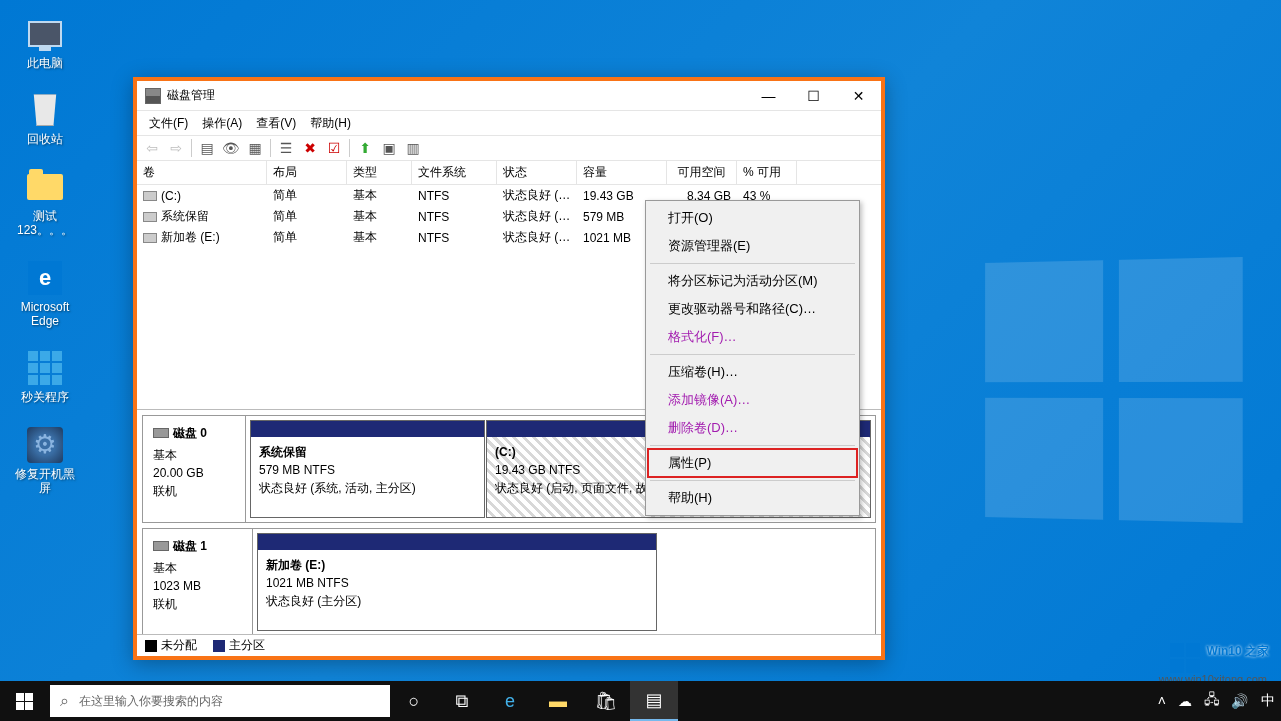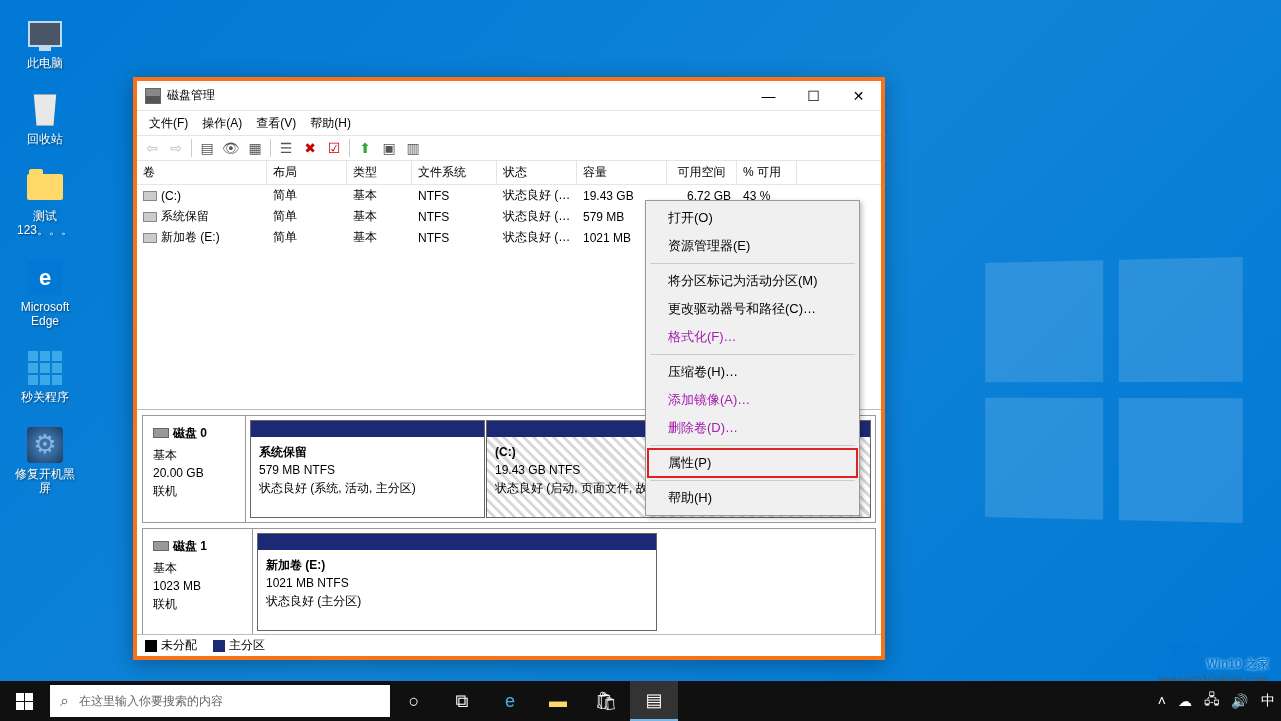--- a/index.html
+++ b/index.html
@@ -62,21 +62,21 @@
 .taskbar{position:absolute;bottom:0;left:0;right:0;height:40px;background:#101010;display:flex;align-items:center}
 .start-btn{width:48px;height:40px;display:flex;align-items:center;justify-content:center;cursor:pointer}
 .start-logo{width:17px;height:17px;display:grid;grid-template-columns:1fr 1fr;grid-template-rows:1fr 1fr;gap:1px}
 .start-logo div{background:#fff}
 .search-box{width:340px;height:32px;background:#fff;margin-left:2px;display:flex;align-items:center;padding:0 10px;gap:10px;color:#666}
 .search-box .si{font-size:16px}
 .tb-item{width:48px;height:40px;display:flex;align-items:center;justify-content:center;color:#fff;font-size:18px;cursor:pointer}
 .tb-item.active{background:#333;border-bottom:2px solid #76b9ed}
 .tray{margin-left:auto;display:flex;align-items:center;height:40px;color:#fff}
 .tray span{padding:0 6px;font-size:14px;cursor:pointer}
-.watermark{position:absolute;right:12px;bottom:48px;color:#0078d4;font-size:22px;font-weight:bold;display:flex;align-items:flex-end;gap:6px;text-shadow:0 0 3px #fff}
+.watermark{position:absolute;right:12px;bottom:48px;color:#0078d4;font-size:22px;font-weight:bold;display:flex;align-items:flex-start;gap:6px;text-shadow:0 0 3px #fff}
 .watermark .wl{width:30px;height:30px;display:grid;grid-template-columns:1fr 1fr;grid-template-rows:1fr 1fr;gap:2px}
 .watermark .wl div{background:#0078d4}
 .watermark-sub{position:absolute;right:14px;bottom:36px;color:#555;font-size:11px}
 </style>
 </head>
 <body>
 
 <div class="windows-logo-bg">
     <div></div>
     <div></div>
@@ -180,21 +180,21 @@
         <div class="trow">
           <div class="td c0">
             <span class="vol-ic"></span>
             <span>(C:)</span>
           </div>
           <div class="td c1">简单</div>
           <div class="td c2">基本</div>
           <div class="td c3">NTFS</div>
           <div class="td c4">状态良好 (…</div>
           <div class="td c5">19.43 GB</div>
-          <div class="td c6">6.72 GB</div>
+          <div class="td c6">8.34 GB</div>
           <div class="td c7">43 %</div>
         </div>
         <div class="trow">
           <div class="td c0">
             <span class="vol-ic"></span>
             <span>系统保留</span>
           </div>
           <div class="td c1">简单</div>
           <div class="td c2">基本</div>
           <div class="td c3">NTFS</div>

